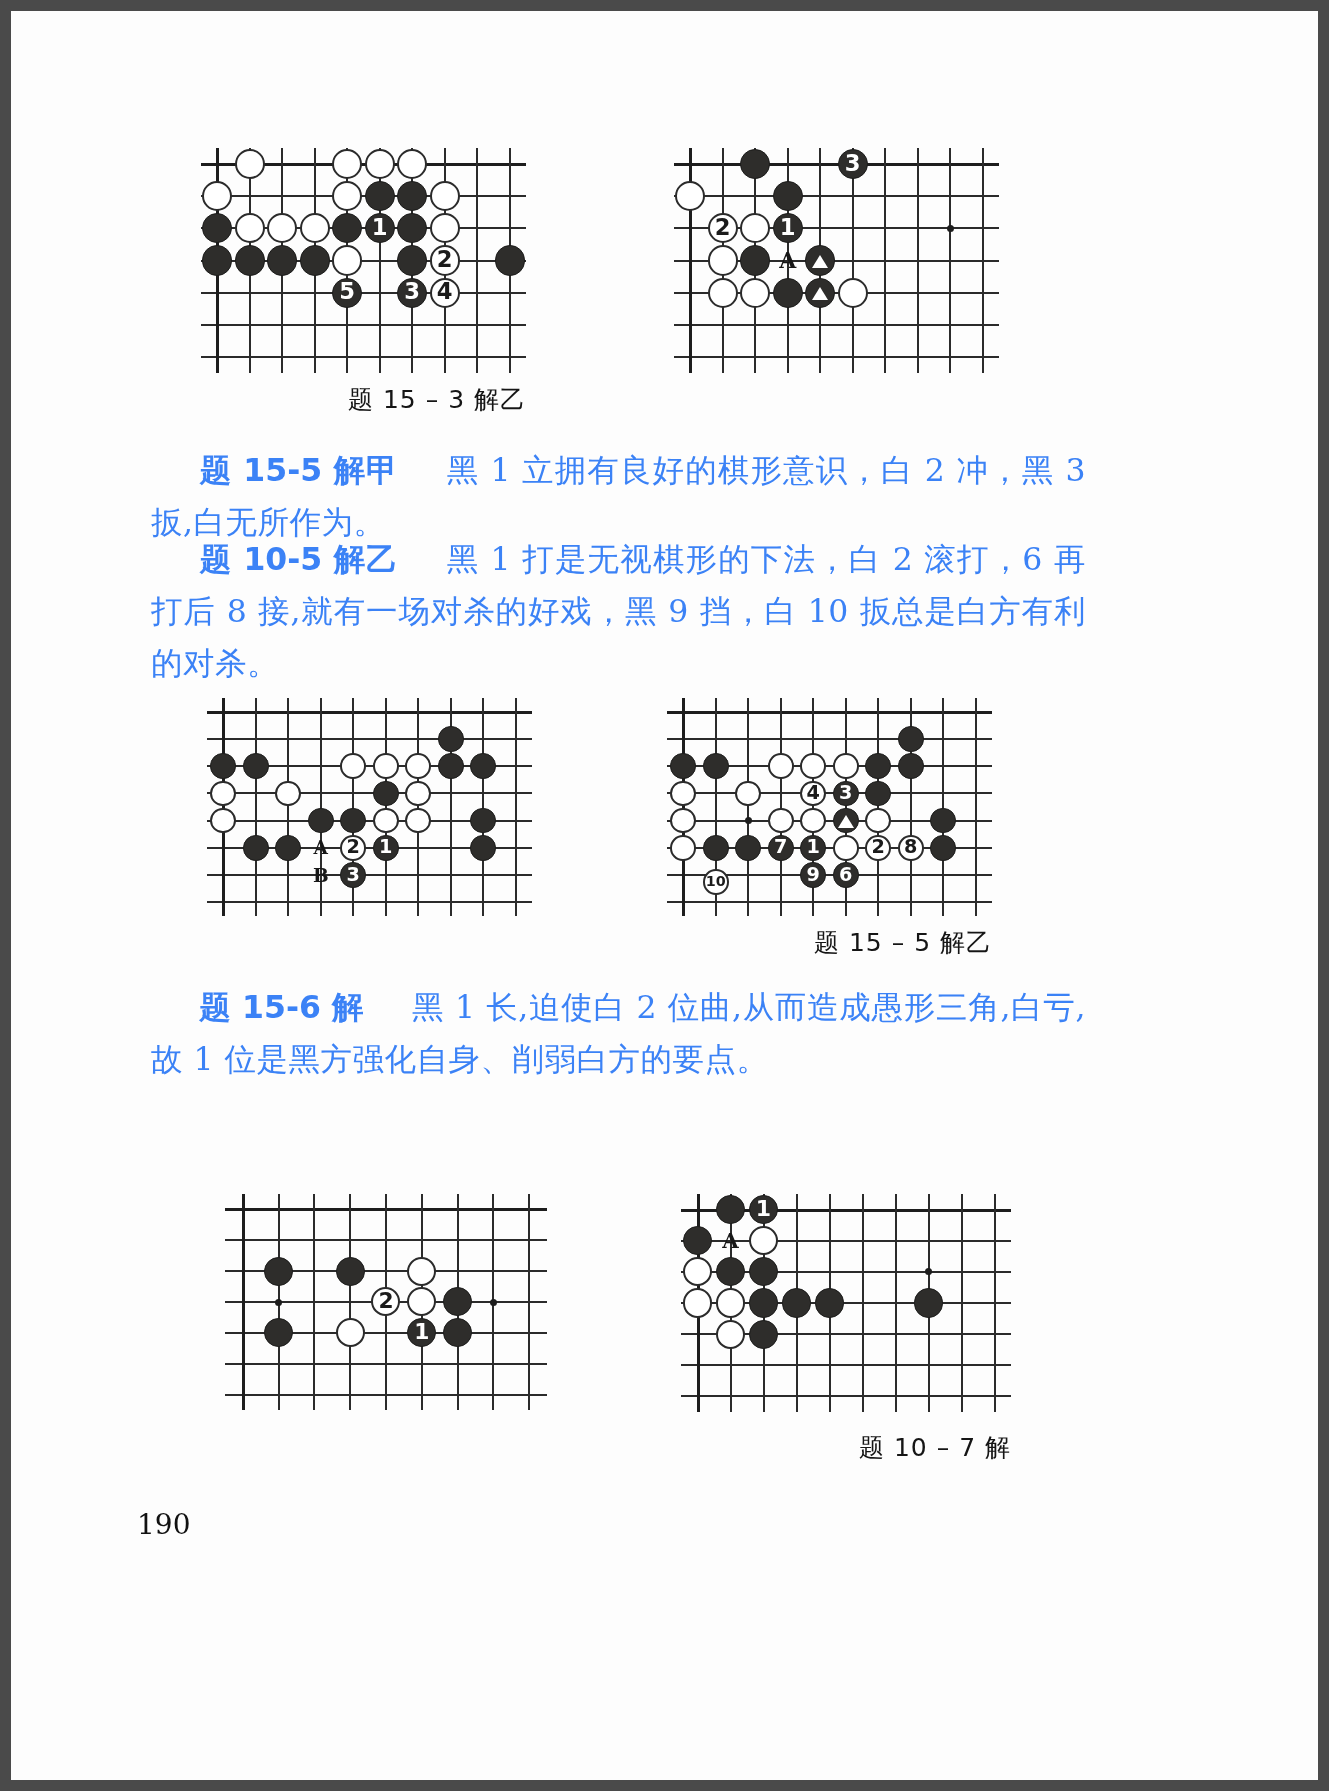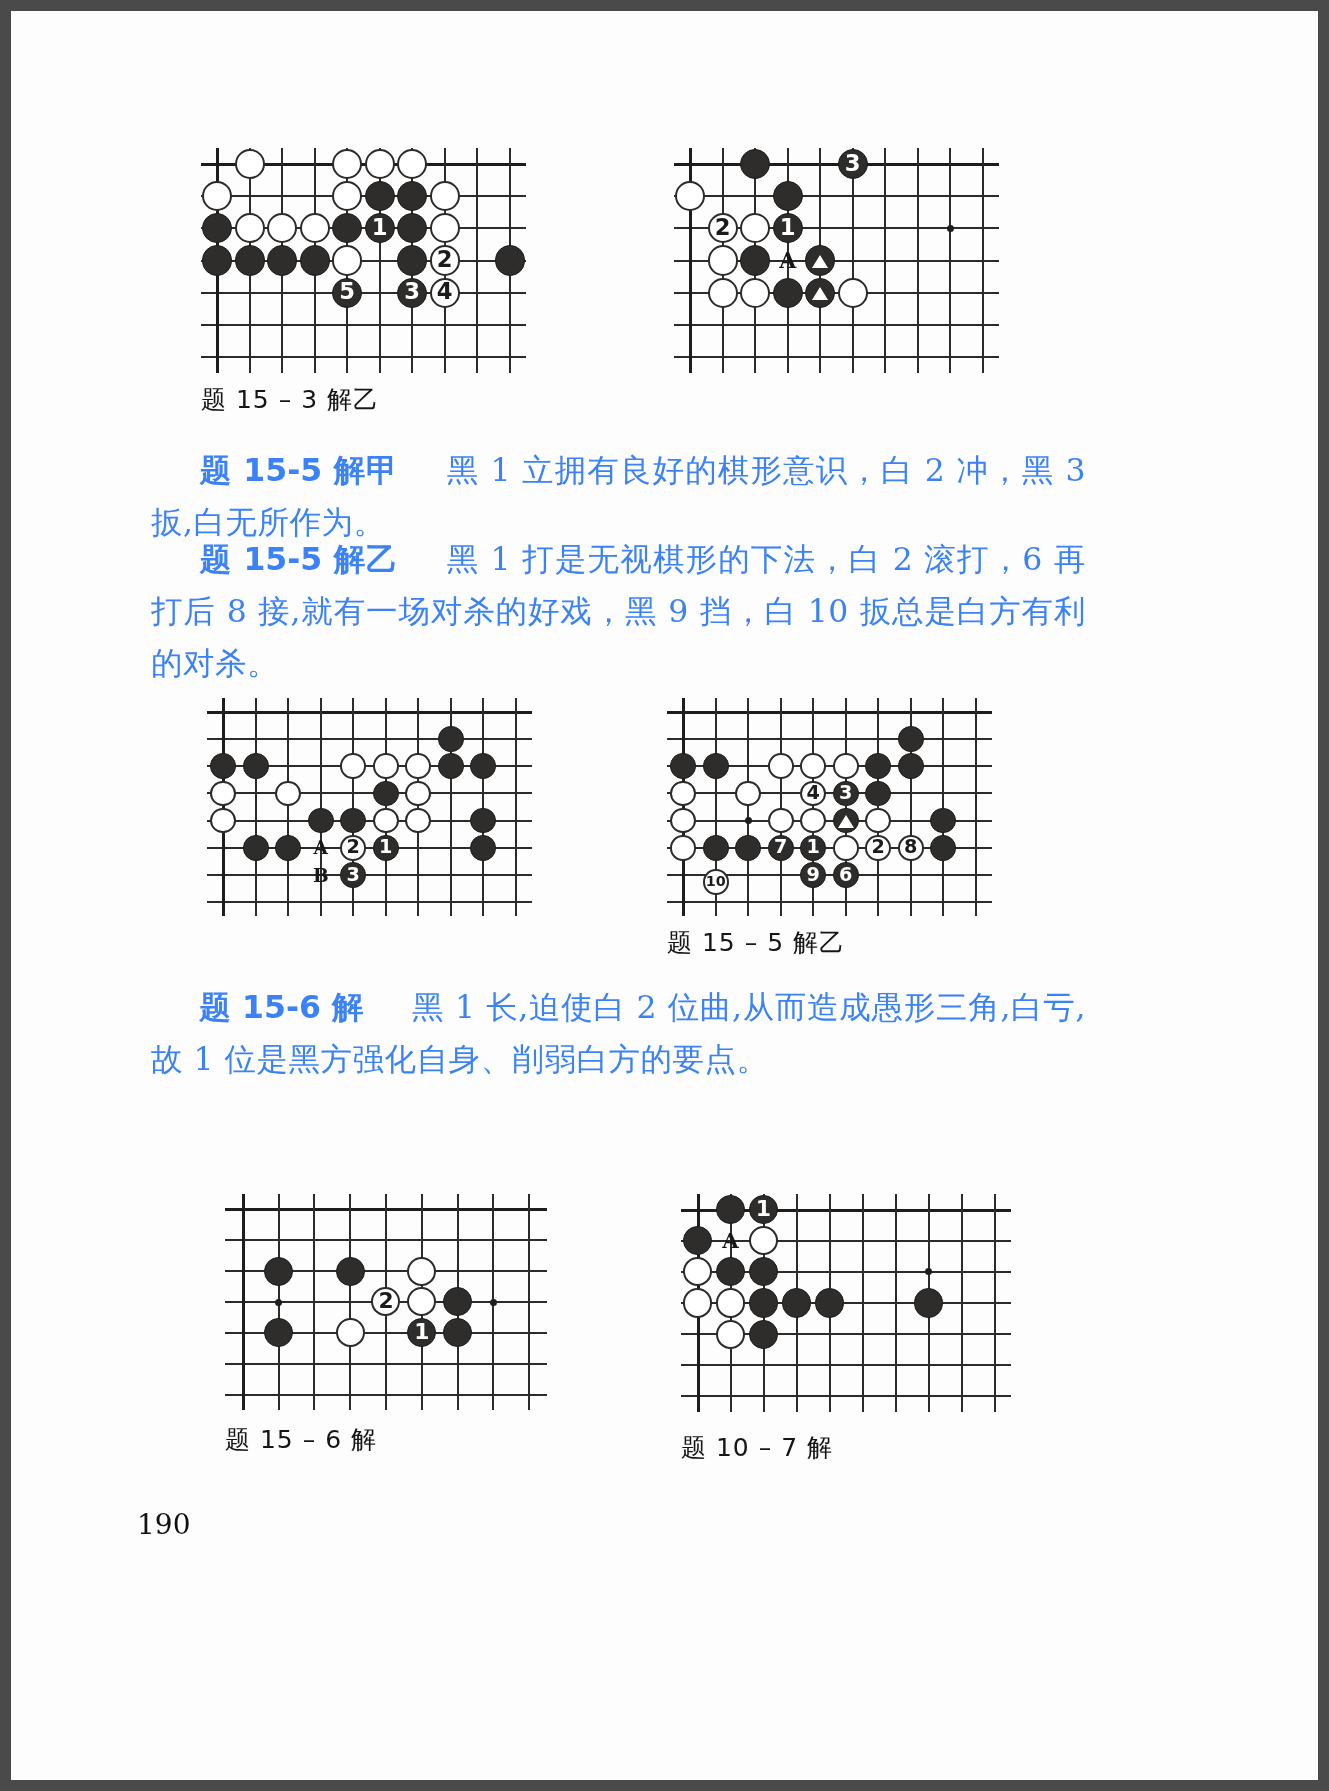--- a/index.html
+++ b/index.html
@@ -97,21 +97,21 @@
     font-weight: bold;
     color: #171717;
     display: flex;
     align-items: center;
     justify-content: center;
   }
 
   
   .caption {
     position: absolute;
-    text-align: left;
+    text-align: right;
     font-family: "DejaVu Sans", "Liberation Sans", sans-serif;
     font-size: 25px;
     color: #151515;
     letter-spacing: 1px;
     white-space: nowrap;
   }
   .para {
     position: absolute;
     font-family: "DejaVu Serif", "Liberation Serif", serif;
     font-size: 31.5px;
@@ -252,21 +252,21 @@
           </div>
           <div class="stone w" style="left: 163.643px; top: 129.536px; width: 30.2143px; height: 30.2143px;"></div>
         </div>
       </div>
 
     <div class="para" style="left:140px; top:433px; width:935px;">
       <span class="gap"></span><span class="gap"></span><span class="lead">题 15-5 解甲</span><span class="gap"></span><span class="gap"></span><span>黑 1 立拥有良好的棋形意识，白 2 冲，黑 3 扳,白无所作为。</span>
     </div>
 
     <div class="para" style="left:140px; top:522px; width:935px;">
-      <span class="gap"></span><span class="gap"></span><span class="lead">题 15-5 解乙</span><span class="gap"></span><span class="gap"></span><span>黑 1 打是无视棋形的下法，白 2 滚打，6 再打后 8 接,就有一场对杀的好戏，黑 9 挡，白 10 扳总是白方有利的对杀。</span>
+      <span class="gap"></span><span class="gap"></span><span class="lead">题 10-5 解乙</span><span class="gap"></span><span class="gap"></span><span>黑 1 打是无视棋形的下法，白 2 滚打，6 再打后 8 接,就有一场对杀的好戏，黑 9 挡，白 10 扳总是白方有利的对杀。</span>
     </div>
 
     <div class="goban" id="board-d3" style="left:196px; top:687px; width:325px; height:218px;">
         <div class="grid-layer">
           <div class="gline-h gline-edge-h" style="left: 0px; width: 325px; top: 12.625px;"></div>
           <div class="gline-h" style="left: 0px; width: 325px; top: 39.875px;"></div>
           <div class="gline-h" style="left: 0px; width: 325px; top: 67.125px;"></div>
           <div class="gline-h" style="left: 0px; width: 325px; top: 94.375px;"></div>
           <div class="gline-h" style="left: 0px; width: 325px; top: 121.625px;"></div>
           <div class="gline-h" style="left: 0px; width: 325px; top: 148.875px;"></div>
@@ -433,21 +433,20 @@
           <div class="stone w" style="left: 182.275px; top: 93.4971px; width: 29.0057px; height: 29.0057px;"></div>
           <div class="stone b" style="left: 218.053px; top: 93.4971px; width: 29.0057px; height: 29.0057px;"></div>
           <div class="stone b" style="left: 39.1638px; top: 124.354px; width: 29.0057px; height: 29.0057px;"></div>
           <div class="stone w" style="left: 110.719px; top: 124.354px; width: 29.0057px; height: 29.0057px;"></div>
           <div class="stone b" style="left: 182.275px; top: 124.354px; width: 29.0057px; height: 29.0057px;">
             <span class="num" style="font-size: 21.7543px;">1</span>
           </div>
           <div class="stone b" style="left: 218.053px; top: 124.354px; width: 29.0057px; height: 29.0057px;"></div>
         </div>
       </div>
-    <div class="caption" style="left:214px; top:1412px; width:322px;">题 15 – 6 解</div>
 
     <div class="goban" id="board-d6" style="left:670px; top:1183px; width:330px; height:218px;">
         <div class="grid-layer">
           <div class="gline-h gline-edge-h" style="left: 0px; width: 330px; top: 14.5714px;"></div>
           <div class="gline-h" style="left: 0px; width: 330px; top: 45.7143px;"></div>
           <div class="gline-h" style="left: 0px; width: 330px; top: 76.8571px;"></div>
           <div class="gline-h" style="left: 0px; width: 330px; top: 108px;"></div>
           <div class="gline-h" style="left: 0px; width: 330px; top: 139.143px;"></div>
           <div class="gline-h" style="left: 0px; width: 330px; top: 170.286px;"></div>
           <div class="gline-h" style="left: 0px; width: 330px; top: 201.429px;"></div>

